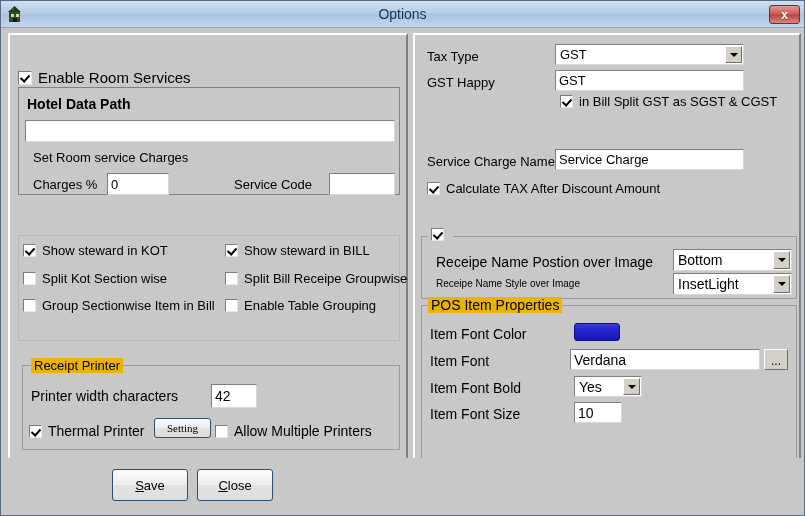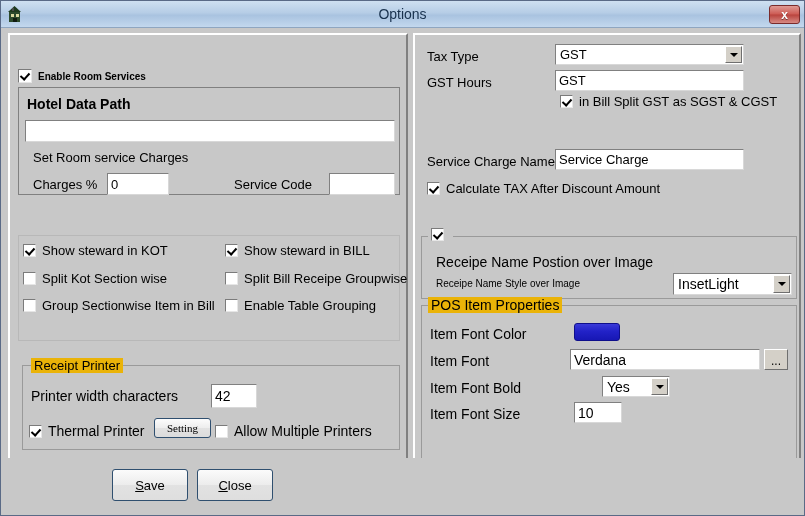--- a/index.html
+++ b/index.html
@@ -191,21 +191,21 @@
   }
   .cb .box.checked::after {
     content: "";
     position: absolute;
     left: 3px; top: 1px;
     width: 4px; height: 7px;
     border: solid #000;
     border-width: 0 2px 2px 0;
     transform: rotate(42deg);
   }
-  .cb.bold { font-weight: bold; font-size: 10px; }
+  .cb.bold { font-weight: normal; font-size: 15px; }
   .cb.bold .box { width: 14px; height: 14px; flex-basis: 14px; }
   .btn {
     position: absolute;
     background: linear-gradient(to bottom, #fbfbfb 0%, #ececec 50%, #e2e2e2 51%, #dedede 100%);
     border: 1px solid #2f4f6f;
     border-radius: 3px;
     box-sizing: border-box;
     display: flex;
     align-items: center;
     justify-content: center;
@@ -350,62 +350,68 @@
     <div id="right-panel" class="panel">
 
       <div class="lbl" style="left:12px; top:14px;">Tax Type</div>
       <div class="combo" style="left:140px; top:9px; width:189px; height:21px;">
         <span class="val">GST</span>
         <span class="arrowbox">
             <span class="tri"></span>
           </span>
       </div>
 
-      <div class="lbl" style="left:12px; top:40px;">GST Hours</div>
+      <div class="lbl" style="left:12px; top:40px;">GST Happy</div>
       <div class="txt" style="left:140px; top:35px; width:189px; height:21px;">GST</div>
 
       <div class="cb lbl-sm" style="left:145px; top:59px;">
         <span class="box checked"></span>
         <span>in Bill Split GST as SGST &amp; CGST</span>
       </div>
 
       <div class="lbl" style="left:12px; top:119px;">Service Charge Name</div>
       <div class="txt" style="left:140px; top:114px; width:189px; height:21px;">Service Charge</div>
 
       <div class="cb" style="left:12px; top:146px;">
         <span class="box checked"></span>
         <span>Calculate TAX After Discount Amount</span>
       </div>
 
       <div class="grp" style="left:6px; top:201px; width:376px; height:63px;">
         <div class="cb" style="left:6px; top:-9px; background:#c8c8c8; padding:0 3px; font-size:14px;">
           <span class="box checked"></span>
         </div>
         <div class="lbl" style="left:14px; top:17px; font-size:14px;">Receipe Name Postion over Image</div>
+        <div class="combo" style="left:251px; top:12px; width:119px; height:22px; font-size:14px;">
+          <span class="val">Bottom</span>
+          <span class="arrowbox">
+              <span class="tri"></span>
+            </span>
+        </div>
         <div class="lbl" style="left:14px; top:41px; font-size:10px;">Receipe Name Style over Image</div>
         <div class="combo" style="left:251px; top:36px; width:119px; height:22px; font-size:14px;">
           <span class="val">InsetLight</span>
           <span class="arrowbox">
               <span class="tri"></span>
             </span>
         </div>
       </div>
 
       <div class="grp" style="left:6px; top:270px; width:376px; height:168px;">
         <div class="grp-title" style="left:6px; top:-9px; font-size:14px;">POS Item Properties</div>
 
         <div class="lbl" style="left:8px; top:20px; font-size:14px;">Item Font Color</div>
         <div class="color-swatch" id="font-color-swatch" style="left:152px; top:17px; width:46px; height:18px; background:linear-gradient(to bottom,#3a3ad8 0%,#2222c8 45%,#1717b4 100%);"></div>
 
         <div class="lbl" style="left:8px; top:47px; font-size:14px;">Item Font</div>
         <div class="txt" style="left:148px; top:43px; width:190px; height:21px; font-size:14px;">Verdana</div>
         <div class="ellipsis-btn" style="left:342px; top:43px; width:24px; height:21px;">...</div>
 
         <div class="lbl" style="left:8px; top:74px; font-size:14px;">Item Font Bold</div>
-        <div class="combo" style="left:152px; top:70px; width:68px; height:21px; font-size:14px;margin-left:28px;">
+        <div class="combo" style="left:152px; top:70px; width:68px; height:21px; font-size:14px;">
           <span class="val">Yes</span>
           <span class="arrowbox">
               <span class="tri"></span>
             </span>
         </div>
 
         <div class="lbl" style="left:8px; top:100px; font-size:14px;">Item Font Size</div>
         <div class="txt" style="left:152px; top:96px; width:48px; height:21px; font-size:14px;text-align:center;">10</div>
       </div>
 

